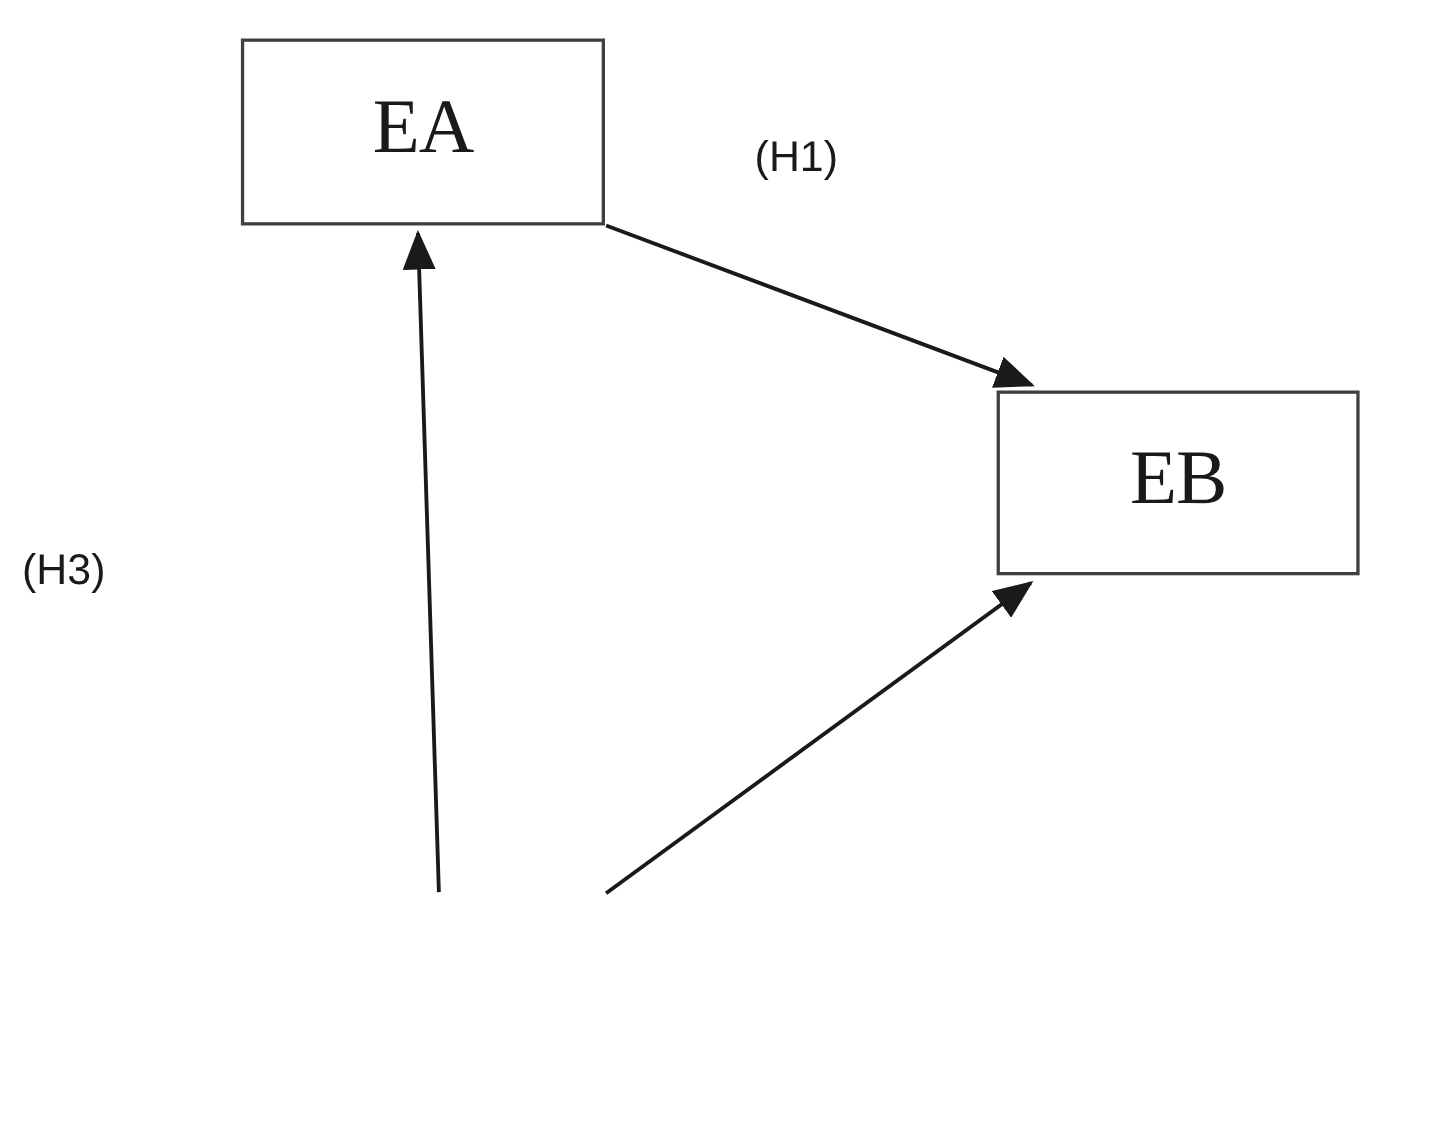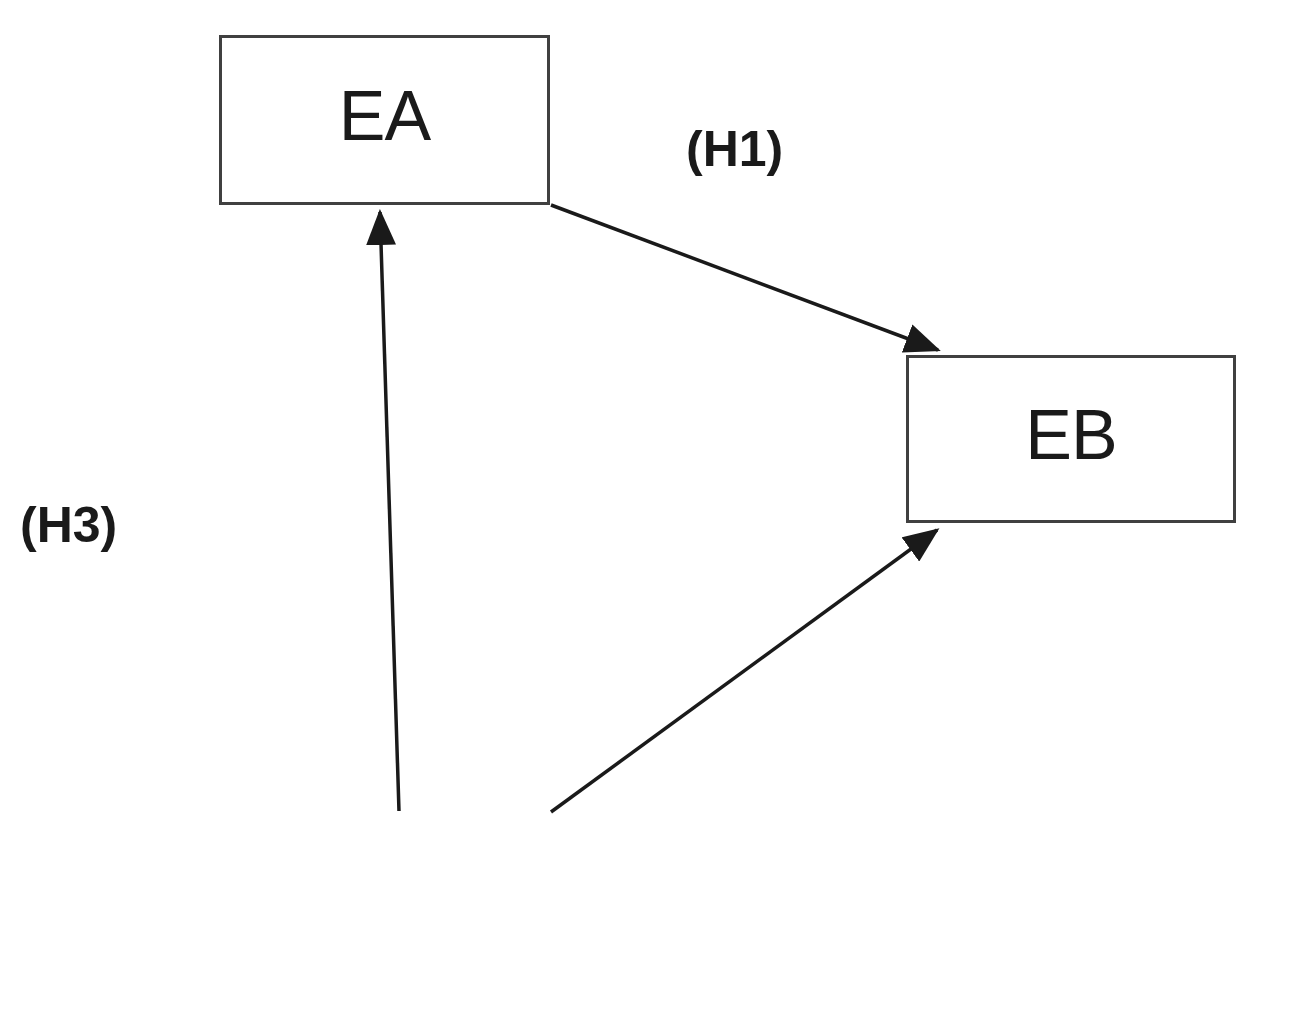--- a/index.html
+++ b/index.html
@@ -24,33 +24,34 @@
     pointer-events: none;
   }
   .node {
     position: absolute;
     box-sizing: border-box;
     background: #ffffff;
     border: 3px solid var(--box_border, #404040);
     display: flex;
     align-items: center;
     justify-content: center;
+    font-family: Liberation Serif, serif;
   }
   .node-label {
     font-size: 70px;
     font-weight: 400;
     letter-spacing: -1px;
     color: var(--text, #1a1a1a);
     line-height: 1;
     transform: translateY(-4px);
   }
   .edge-label {
     position: absolute;
-    font-size: 50px;
-    font-weight: 700;
+    font-size: 39px;
+    font-weight: 400;
     color: var(--text, #1a1a1a);
     line-height: 1.1;
     white-space: nowrap;
   }
 </style>
 </head>
 <body>
 
 <div class="canvas">
 

